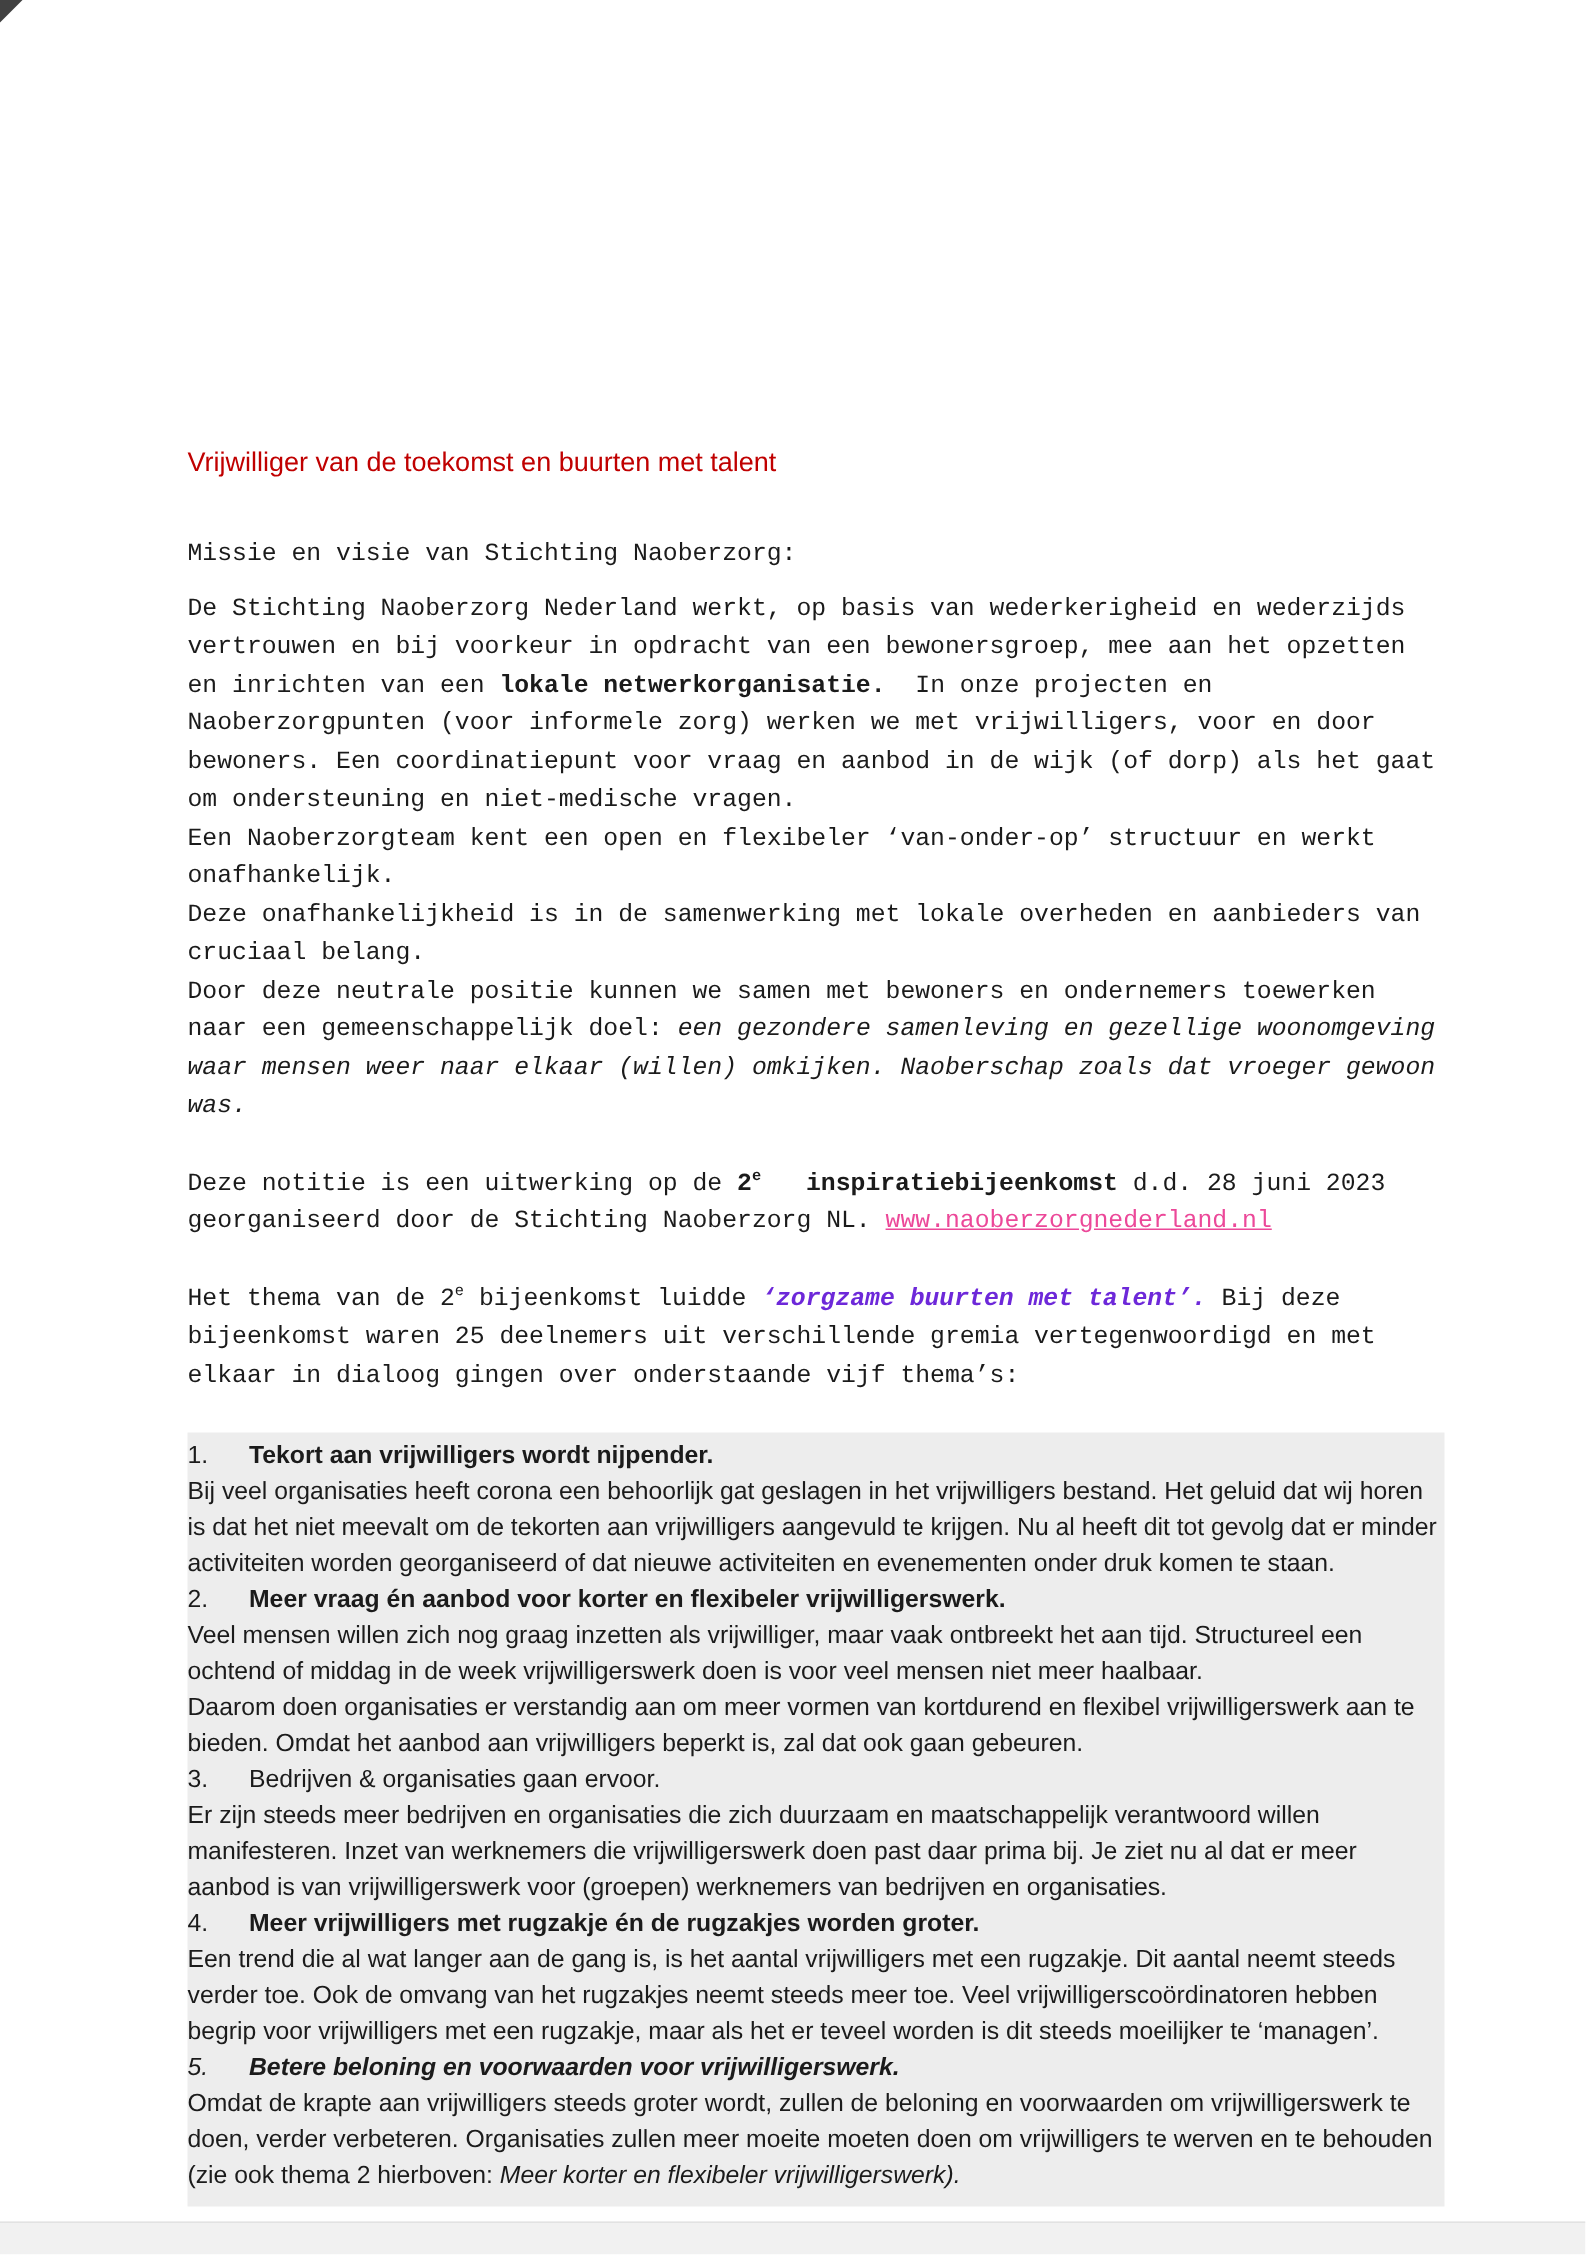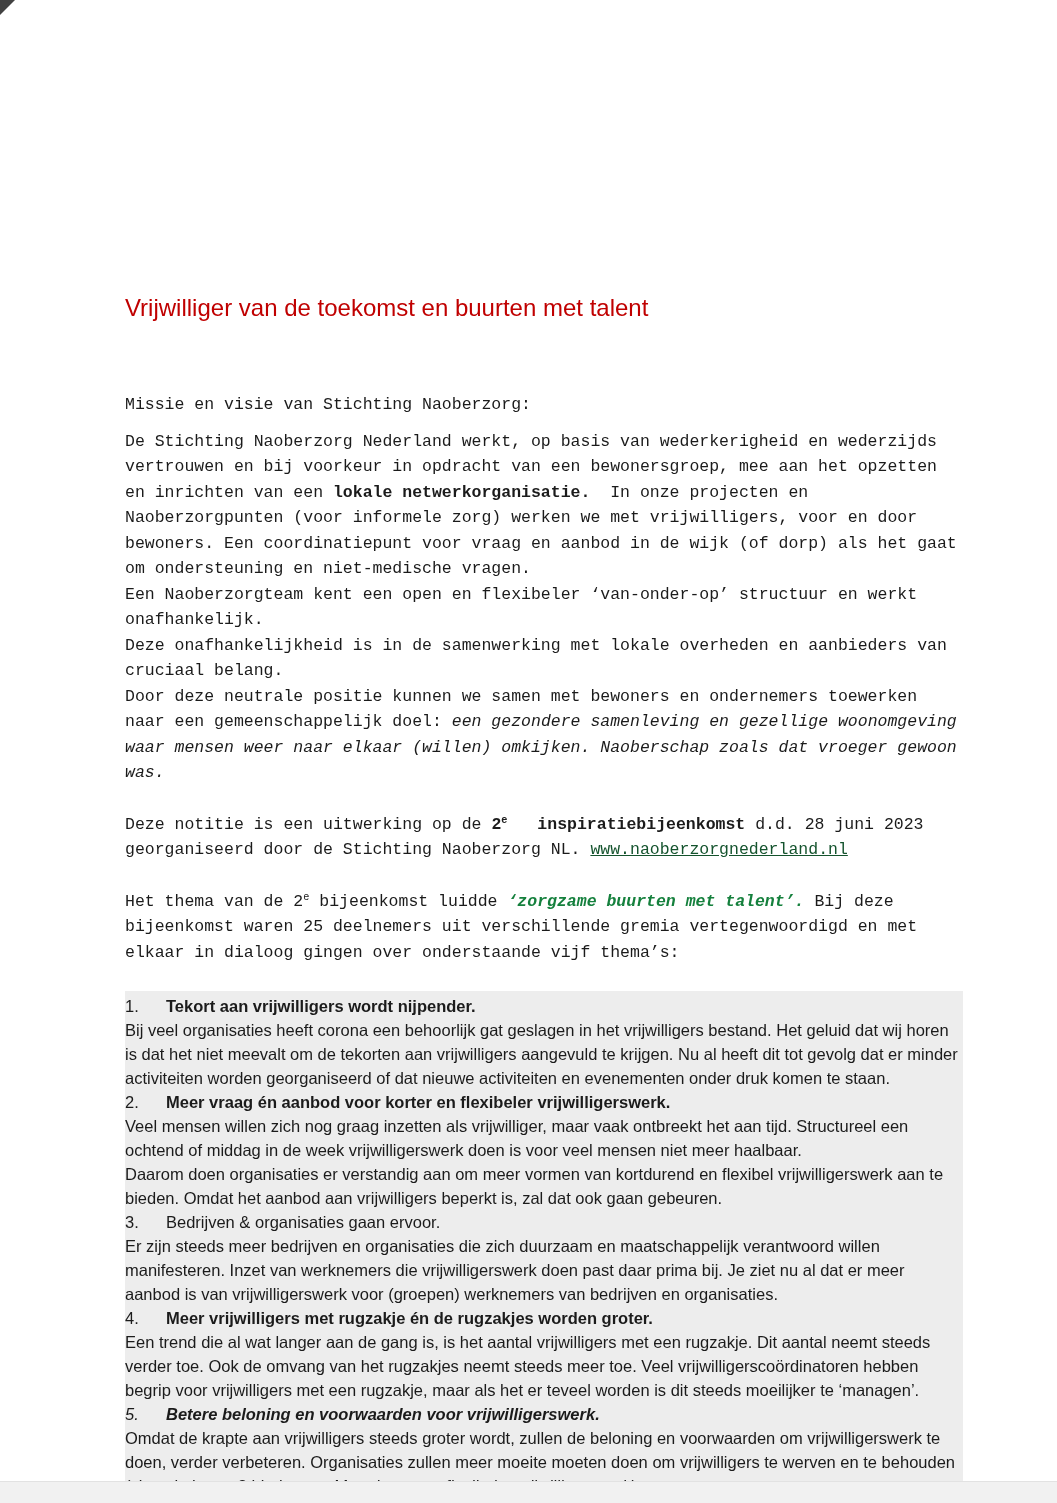--- a/index.html
+++ b/index.html
@@ -21,22 +21,22 @@
     width: 0; height: 0;
     border-top: 15px solid #414141;
     border-right: 15px solid transparent;
   }
   .content {
     position: absolute; left: 125px; top: 0; width: 838px;
     font-size: 16.5px; line-height: 25.5px;
   }
   .doc-title {
     color: var(--accent-red, #C00000);
-    font-size: 24px; font-weight: 400; line-height: 32px;
-    margin: 292px 0 68px 0;
+    font-size: 18px; font-weight: 400; line-height: 32px;
+    margin: 292px 0 32px 0;
   }
   p.para  { margin: 0 0 26px 0; white-space: pre-wrap; font-family: Liberation Mono, monospace; }
   p.label { margin: 0 0 11px 0; }
   .themes-block {
     background: var(--block-bg, #EDEDED);
     line-height: 24px;
     padding: 3px 0 9px 0;
   }
   .theme-heading { display: flex; }
   .theme-num { flex: 0 0 41px; width: 41px; }
@@ -57,23 +57,23 @@
   <div class="content">
     <h1 class="doc-title">Vrijwilliger van de toekomst en buurten met talent</h1>
 
     <p class="para label">Missie en visie van Stichting Naoberzorg:</p>
 
     <p class="para"><span>De Stichting Naoberzorg Nederland werkt, op basis van wederkerigheid en wederzijds vertrouwen en bij voorkeur in opdracht van een bewonersgroep, mee aan het opzetten en inrichten van een </span><span style="font-weight: bold;">lokale netwerkorganisatie.</span><span>  In onze projecten en Naoberzorgpunten (voor informele zorg) werken we met vrijwilligers, voor en door bewoners. Een coordinatiepunt voor vraag en aanbod in de wijk (of dorp) als het gaat om ondersteuning en niet-medische vragen.
 Een Naoberzorgteam kent een open en flexibeler ‘van-onder-op’ structuur en werkt onafhankelijk.
 Deze onafhankelijkheid is in de samenwerking met lokale overheden en aanbieders van cruciaal belang.
 Door deze neutrale positie kunnen we samen met bewoners en ondernemers toewerken naar een gemeenschappelijk doel: </span><span style="font-style: italic;">een gezondere samenleving en gezellige woonomgeving waar mensen weer naar elkaar (willen) omkijken. Naoberschap zoals dat vroeger gewoon was.</span></p>
 
-    <p class="para"><span>Deze notitie is een uitwerking op de </span><span style="font-weight: bold;">2</span><sup style="font-weight: bold;">e</sup><span style="font-weight: bold; margin-left: 20px;"> inspiratiebijeenkomst</span><span> d.d. 28 juni 2023 georganiseerd door de Stichting Naoberzorg NL. </span><span style="text-decoration: underline; color: #14532d;">www.naoberzorgnederland.nl</span></p>
+    <p class="para"><span>Deze notitie is een uitwerking op de </span><span style="font-weight: bold;">2</span><sup style="font-weight: bold;">e</sup><span style="font-weight: bold; margin-left: 20px;"> inspiratiebijeenkomst</span><span> d.d. 28 juni 2023 georganiseerd door de Stichting Naoberzorg NL. </span><span style="text-decoration: underline; color: #ec4899;">www.naoberzorgnederland.nl</span></p>
 
-    <p class="para"><span>Het thema van de 2</span><sup>e</sup><span> bijeenkomst luidde </span><span style="font-weight: bold; font-style: italic; color: #15803d;">‘zorgzame buurten met talent’.</span><span> Bij deze bijeenkomst waren 25 deelnemers uit verschillende gremia vertegenwoordigd en met elkaar in dialoog gingen over onderstaande vijf thema’s:</span></p>
+    <p class="para"><span>Het thema van de 2</span><sup>e</sup><span> bijeenkomst luidde </span><span style="font-weight: bold; font-style: italic; color: #6d28d9;">‘zorgzame buurten met talent’.</span><span> Bij deze bijeenkomst waren 25 deelnemers uit verschillende gremia vertegenwoordigd en met elkaar in dialoog gingen over onderstaande vijf thema’s:</span></p>
 
     <div class="themes-block">
   <div class="theme-item">
     <div class="theme-heading">
       <span class="theme-num">1.</span>
       <span class="theme-title"><span style="font-weight: bold;">Tekort aan vrijwilligers wordt nijpender.</span></span>
     </div>
     <div class="theme-body"><span>Bij veel organisaties heeft corona een behoorlijk gat geslagen in het vrijwilligers bestand. Het geluid dat wij horen is dat het niet meevalt om de tekorten aan vrijwilligers aangevuld te krijgen. Nu al heeft dit tot gevolg dat er minder activiteiten worden georganiseerd of dat nieuwe activiteiten en evenementen onder druk komen te staan.</span></div>
   </div>
 

